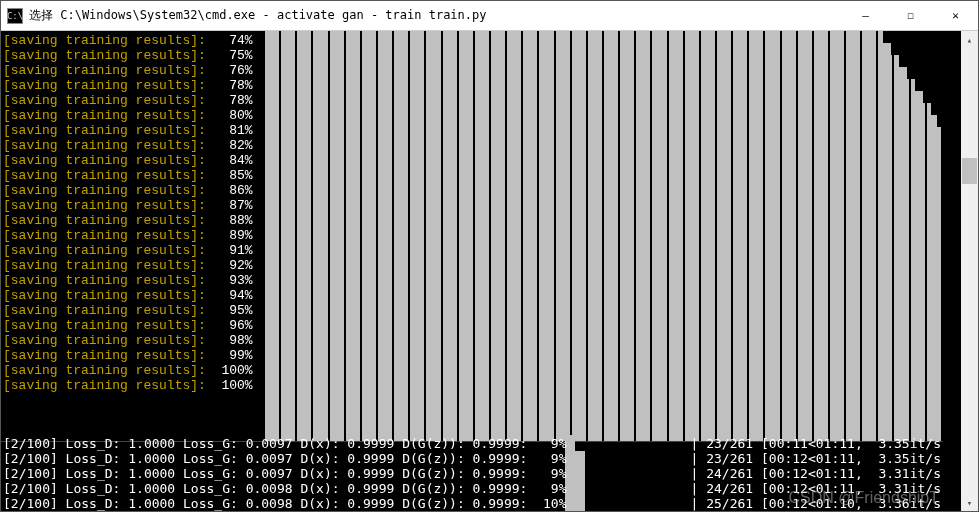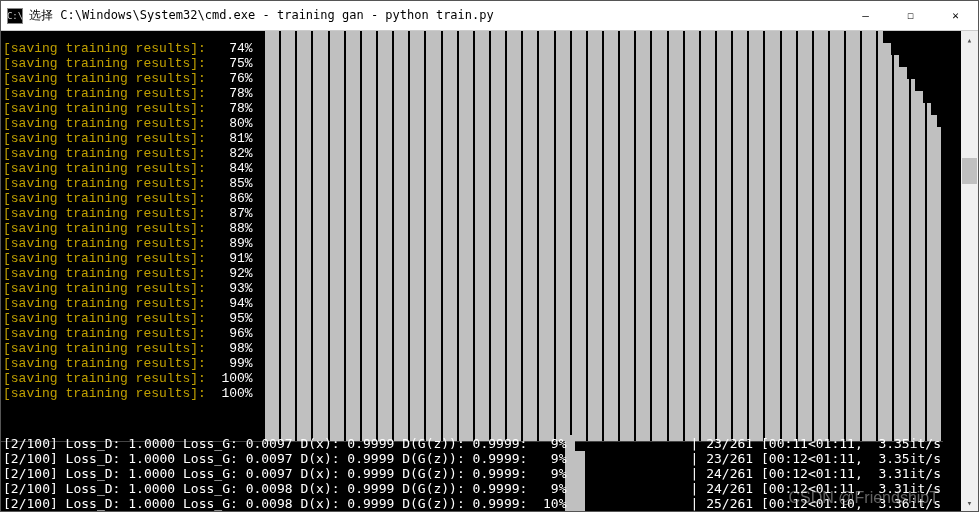--- a/index.html
+++ b/index.html
@@ -8,40 +8,40 @@
 .titlebar { height:30px; background:#fff; display:flex; align-items:center; border-bottom:1px solid #ccc; }
 .title-icon { width:16px; height:16px; margin:0 6px; background:#000; border:1px solid #888; display:flex; align-items:center; justify-content:center; font-size:9px; font-family:Consolas,monospace; color:#ccc; }
 .title-text { flex:1; font-size:12px; color:#000; white-space:nowrap; overflow:hidden; }
 .win-btns { display:flex; height:100%; }
 .win-btn { width:45px; height:29px; display:flex; align-items:center; justify-content:center; font-size:11px; color:#000; background:#fff; }
 .client { flex:1; display:flex; background:#000; position:relative; overflow:hidden; }
 .terminal { flex:1; position:relative; overflow:hidden; }
 .block-area { position:absolute; left:264px; top:0; right:18px; height:410px; display:flex; gap:0; }
 .stripe { flex:1; background:#c0c0c0; border-right:2px solid #000; }
 .step { position:absolute; background:#000; right:18px; }
-.lines { position:absolute; left:2px; top:2px; font-family:Consolas,"Courier New",monospace; font-size:13px; line-height:15px; color:#fff; white-space:pre;margin-top:8px; }
+.lines { position:absolute; left:2px; top:2px; font-family:Consolas,"Courier New",monospace; font-size:13px; line-height:15px; color:#fff; white-space:pre; }
 .y { color:#c0a000; }
 .divider { position:absolute; left:0; right:18px; top:410px; height:1px; background:#444; }
 .status { position:absolute; left:2px; bottom:76px; font-family:Consolas,monospace; font-size:13px; color:#fff; white-space:pre; }
 .mini-block { position:absolute; bottom:0; width:10px; background:#c0c0c0; height:76px; }
 .loss-lines { position:absolute; left:2px; bottom:0; font-family:Consolas,monospace; font-size:13px; line-height:15px; color:#fff; white-space:pre; }
 .loss-right { position:absolute; right:20px; bottom:0; font-family:Consolas,monospace; font-size:13px; line-height:15px; color:#fff; white-space:pre; text-align:center; }
 .scroll { width:17px; background:#f0f0f0; display:flex; flex-direction:column; }
 .sb-btn { height:17px; background:#f0f0f0; display:flex; align-items:center; justify-content:center; font-size:9px; color:#555; }
 .sb-track { flex:1; background:#f0f0f0; position:relative; }
 .sb-thumb { position:absolute; left:1px; right:1px; top:110px; height:26px; background:#c0c0c0; }
 .watermark { position:absolute; right:22px; bottom:4px; font-size:16px; color:rgba(180,180,180,0.55); font-family:Arial,sans-serif; pointer-events:none; }
 </style>
 </head>
 <body>
 
 <div class="window">
   <div class="titlebar">
     <div class="title-icon">C:\</div>
-    <div class="title-text">选择 C:\Windows\System32\cmd.exe - training  gan - python  train.py</div>
+    <div class="title-text">选择 C:\Windows\System32\cmd.exe - activate  gan - train  train.py</div>
     <div class="win-btns">
       <div class="win-btn">—</div>
       <div class="win-btn">☐</div>
       <div class="win-btn close">✕</div>
     </div>
   </div>
 
   <div class="client">
     <div class="terminal">
 

